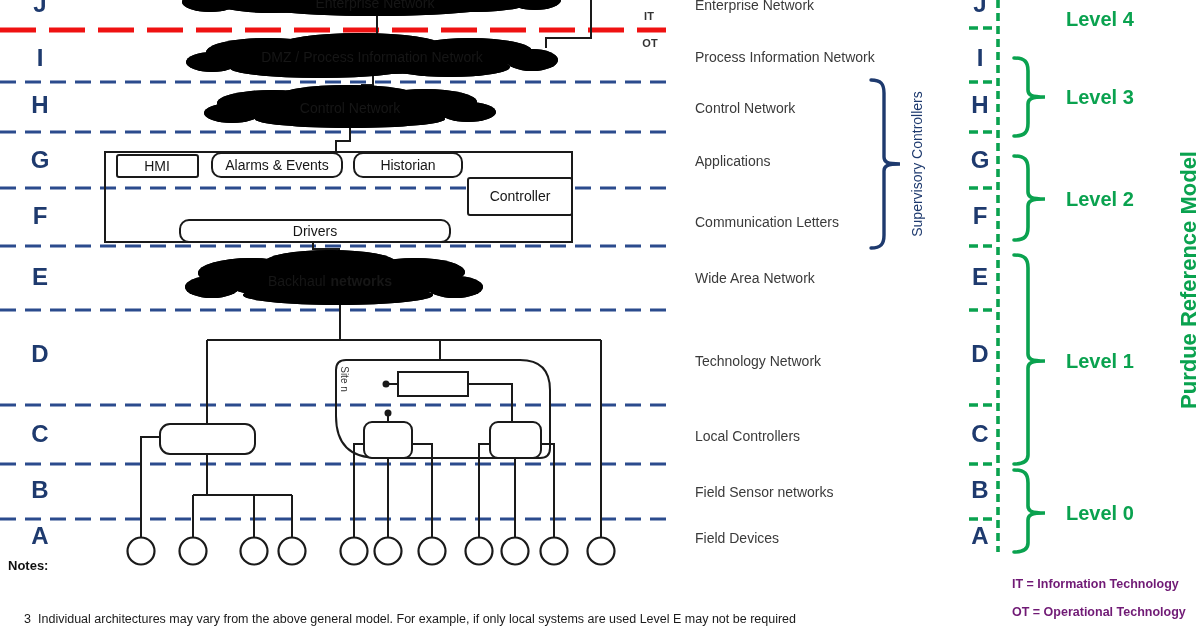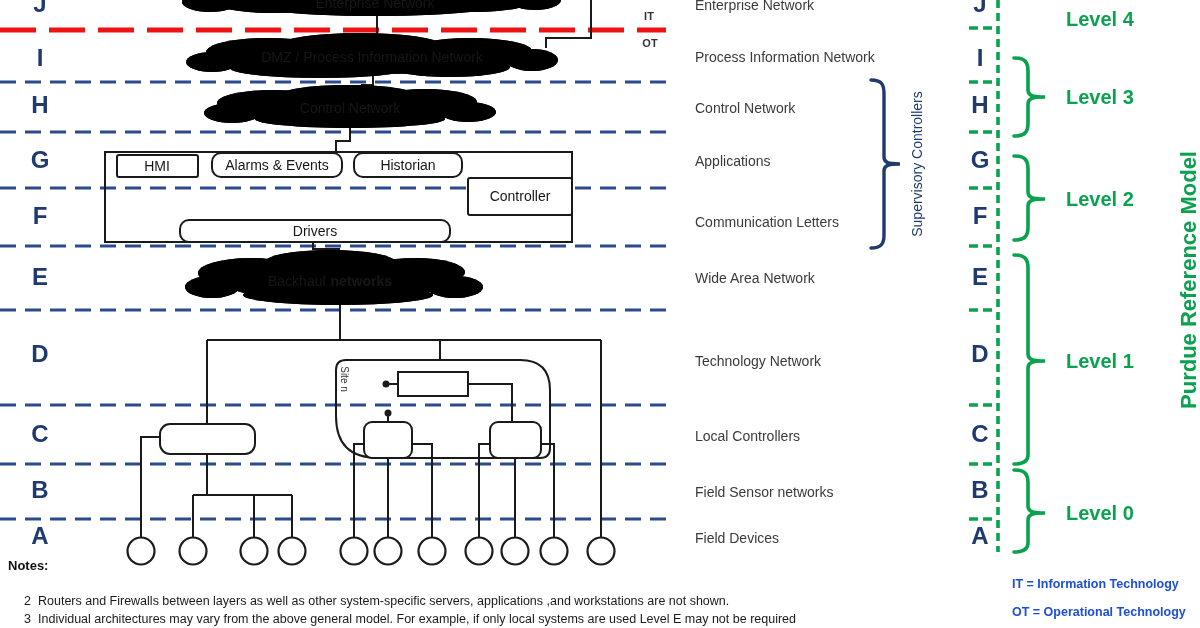--- a/index.html
+++ b/index.html
@@ -12,21 +12,21 @@
   .vert-cw{position:absolute;transform:translate(-50%,-50%) rotate(90deg);white-space:nowrap;}
   .letter{font-size:24px;font-weight:700;color:#1e3a6e;}
   .rowlab{font-size:14px;color:#3a3a3a;}
   .cloudlab{font-size:14px;color:#161616;}
   .boxlab{font-size:14px;color:#161616;}
   .levellab{font-size:20px;font-weight:700;color:#0aa24f;}
   .purdue{font-size:22px;font-weight:700;color:#0aa24f;}
   .suplab{font-size:14px;color:#1e3a6e;}
   .sitelab{font-size:10px;color:#333;}
   .itot{font-size:11px;font-weight:700;color:#333;}
-  .legend{font-size:12.5px;font-weight:600;color:#1d4ed8;}
+  .legend{font-size:12.5px;font-weight:600;color:#701a75;}
   .notes-title{font-size:13px;font-weight:700;color:#111;}
   .note{font-size:12.5px;color:#1a1a1a;}
   .note .num{display:inline-block;width:14px;}
 </style>
 </head>
 <body>
 
 <div class="stage">
 
 <svg width="1200" height="628" viewBox="0 0 1200 628">
@@ -249,16 +249,15 @@
 <div class="tl levellab" style="left:1066px;top:199px">Level 2</div>
 <div class="tl levellab" style="left:1066px;top:361px">Level 1</div>
 <div class="tl levellab" style="left:1066px;top:513px">Level 0</div>
 
 <span class="vert purdue" style="left:1189px;top:280px">Purdue Reference Model</span>
 
 <div class="tl legend" style="left:1012px;top:584px">IT = Information Technology</div>
 <div class="tl legend" style="left:1012px;top:612px">OT = Operational Technology</div>
 
 <div class="tl notes-title" style="left:8px;top:565px">Notes:</div>
-<div class="tl note" style="left:24px;top:601px"><span class="num">2</span><span>Routers and Firewalls between layers as well as other system-specific servers, applications ,and workstations are not shown.</span></div>
 <div class="tl note" style="left:24px;top:619px"><span class="num">3</span><span>Individual architectures may vary from the above general model. For example, if only local systems are used Level E may not be required</span></div>
 
 </div>
 
 </body></html>

